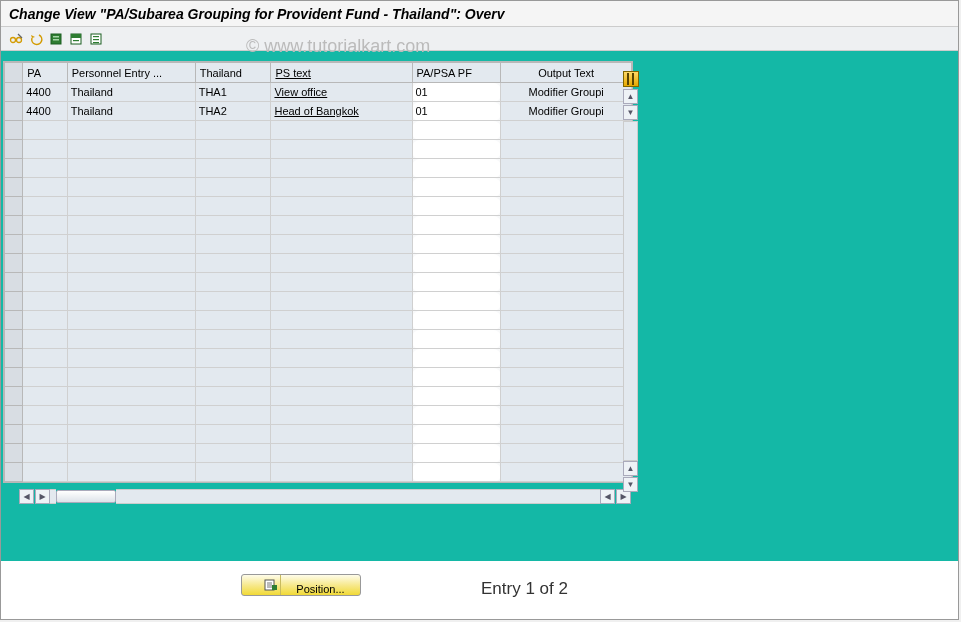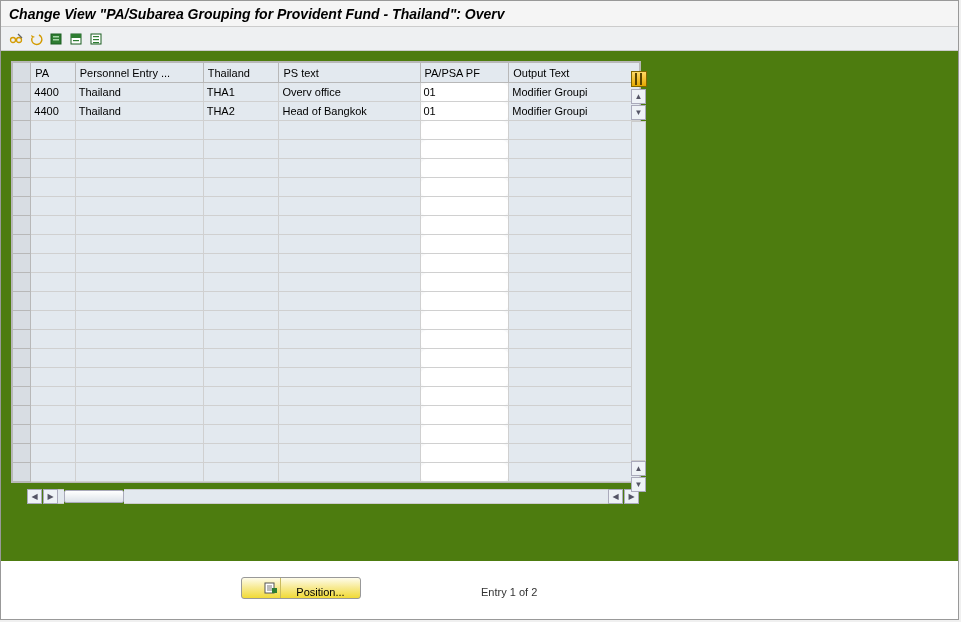--- a/index.html
+++ b/index.html
@@ -45,22 +45,22 @@
     .toolbar-btn {
       width: 18px;
       height: 18px;
       display: inline-flex;
       align-items: center;
       justify-content: center;
       cursor: pointer;
       border-radius: 2px;
     }
     .content-area {
-      padding: 10px 5px 5px 10px;
-      background: #4d7c0f;
+      padding: 10px 5px 5px 2px;
+      background: #14b8a6;
       height: 510px;
       position: relative;
     }
     .watermark {
       position: absolute;
       top: 35px;
       left: 245px;
       font-size: 18px;
       color: #bbb;
       font-weight: normal;
@@ -110,23 +110,23 @@
       border-radius: 8px;
     }
     .row-selector {
       width: 14px;
       background: #d8dde3;
       border: 1px solid #b8b8b8;
     }
     .col-pa { width: 34px; }
     .col-patext { width: 98px; }
     .col-psubarea { width: 58px; }
-    .col-pstext { width: 108px; }
+    .col-pstext { width: 108px; text-decoration: underline; }
     .col-papsa { width: 68px; margin-top: 24px; }
-    .col-output { width: 100px; }
+    .col-output { width: 100px; text-align: center; }
 
     .side-controls {
       position: absolute;
       top: 10px;
       right: 0px;
       width: 40px;
       height: 438px;
     }
     .config-icon {
       width: 16px;
@@ -236,21 +236,21 @@
       justify-content: center;
       border-right: 1px solid #c9bb5e;
     }
     .position-btn-text {
       flex: 1;
       text-align: center;
       font-size: 11px;
       color: #000;
     }
     .entry-text {
-      font-size: 11px;
+      font-size: 17px;
       color: #333;
       margin-top: 8px;
     }
   </style>
 </head>
 <body>
 
 <div class="window">
   <div class="title-bar">Change View "PA/Subarea Grouping for Provident Fund - Thailand": Overv</div>
 
@@ -286,20 +286,21 @@
     <span class="toolbar-btn">
       <svg width="14" height="14" viewBox="0 0 14 14">
         <rect x="2" y="2" width="10" height="10" fill="#fff" stroke="#1b5e20"></rect>
         <rect x="4" y="4" width="6" height="1.2" fill="#2e7d32"></rect>
         <rect x="4" y="7" width="6" height="1.2" fill="#2e7d32"></rect>
         <rect x="4" y="10" width="6" height="1.2" fill="#2e7d32"></rect>
       </svg>
     </span>
   </div>
 
+  <div class="watermark">© www.tutorialkart.com</div>
 
   <div class="content-area">
     <div class="table-outer">
       <div class="table-container">
         <table>
           <thead>
             <tr>
               <th class="row-selector"></th>
               <th class="col-pa">PA</th>
               <th class="col-patext">Personnel Entry ...</th>
@@ -308,21 +309,21 @@
               <th class="col-papsa">PA/PSA PF</th>
               <th class="col-output">Output Text</th>
             </tr>
           </thead>
           <tbody id="tbody">
           <tr>
                 <td class="row-selector"></td>
                 <td class="col-pa">4400</td>
                 <td class="col-patext">Thailand</td>
                 <td class="col-psubarea">THA1</td>
-                <td class="col-pstext">Overv office</td>
+                <td class="col-pstext">View office</td>
                 <td class="col-papsa editable">01</td>
                 <td class="col-output">Modifier Groupi</td>
               </tr>
               <tr>
                 <td class="row-selector"></td>
                 <td class="col-pa">4400</td>
                 <td class="col-patext">Thailand</td>
                 <td class="col-psubarea">THA2</td>
                 <td class="col-pstext">Head of Bangkok</td>
                 <td class="col-papsa editable">01</td>

